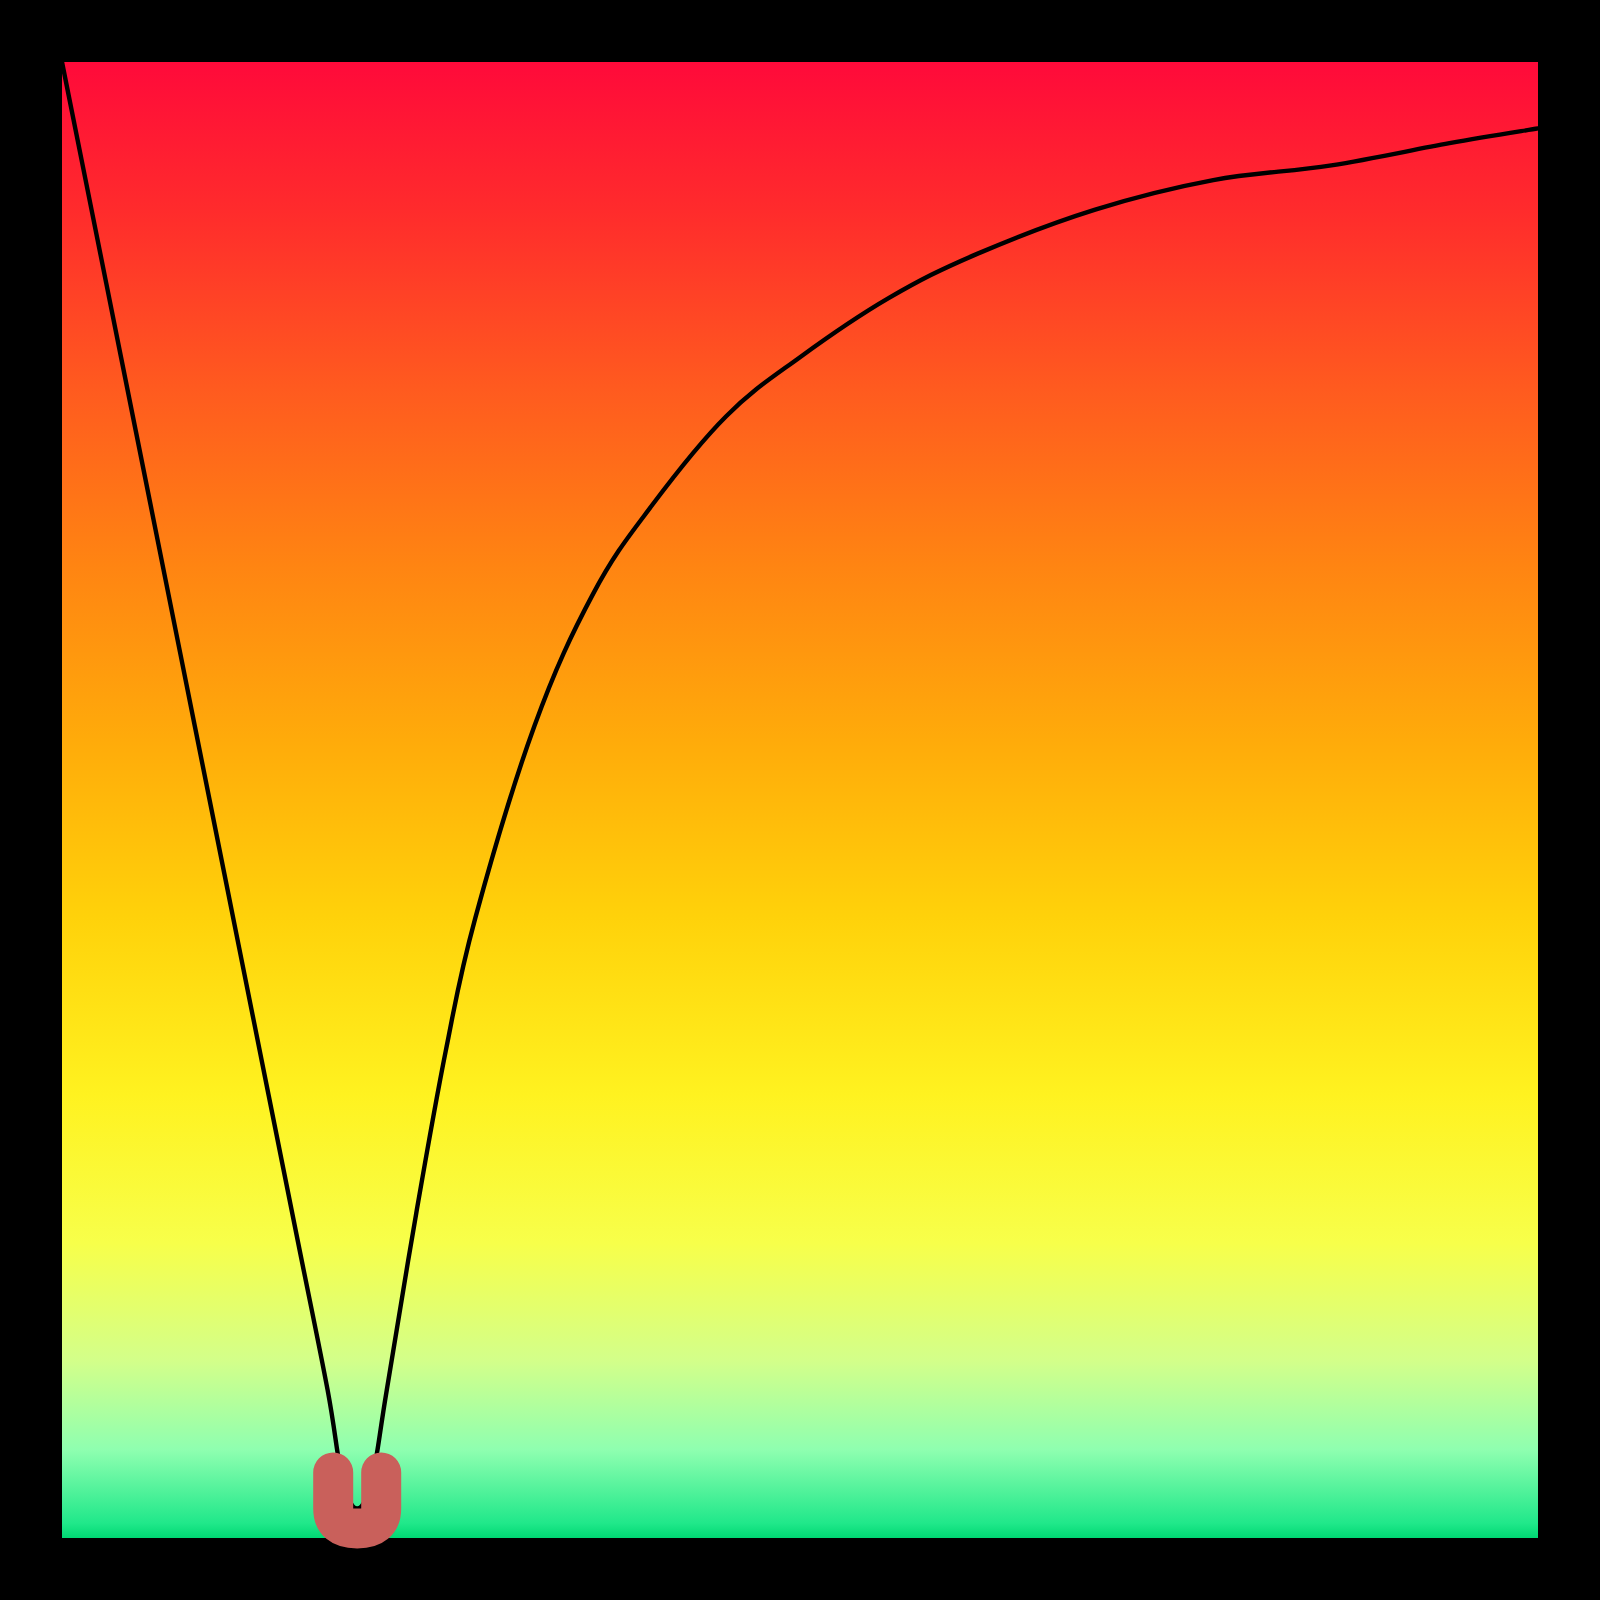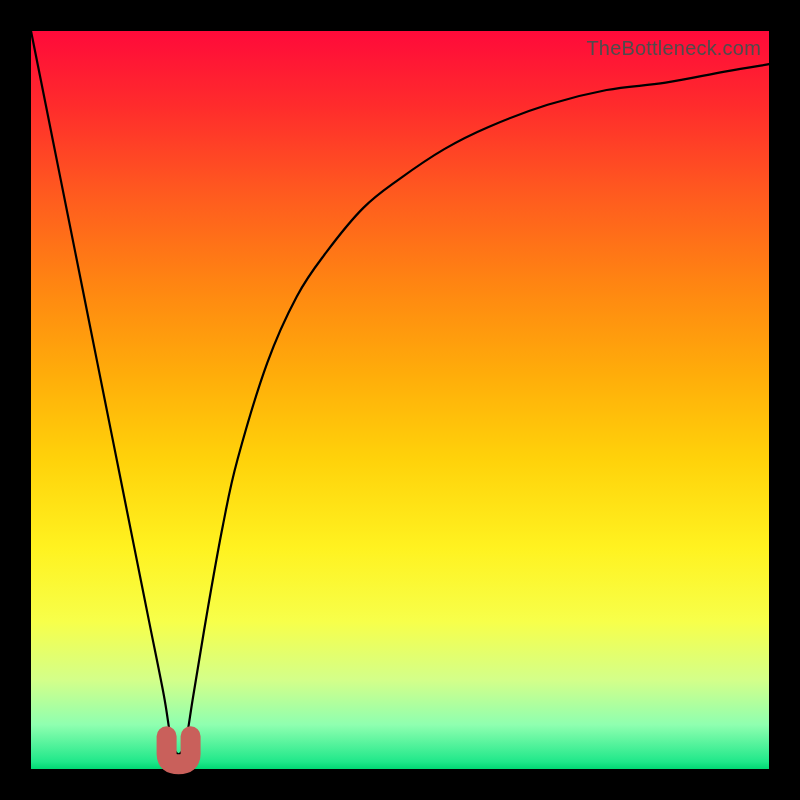--- a/index.html
+++ b/index.html
@@ -66,21 +66,20 @@
     stroke-linecap: round;
     stroke-linejoin: round;
   }
 </style>
 </head>
 <body>
 
 <div class="frame">
   <div class="plot">
 
-    <div class="attribution">TheBottleneck.com</div>
 
     <svg class="curve" viewBox="0 0 738 738" preserveAspectRatio="none">
       <path id="curvePath" class="curve-path" d="M 0 0 C 2.6568 13.283999999999992 9.4464 47.23199999999996 14.76 73.79999999999995 C 20.0736 100.36799999999995 24.2064 121.03200000000002 29.52 147.60000000000002 C 34.8336 174.16800000000003 38.9664 194.832 44.28 221.39999999999998 C 49.5936 247.96799999999996 53.7264 268.632 59.04 295.2 C 64.3536 321.768 68.4864 342.432 73.8 369 C 79.11359999999999 395.568 83.2464 416.232 88.56 442.8 C 93.87360000000001 469.368 98.00640000000001 490.03200000000004 103.32000000000001 516.6 C 108.6336 543.168 112.7664 563.832 118.08 590.4 C 123.39359999999999 616.968 128.8548 642.9456 132.84 664.2 C 136.8252 685.4544000000001 137.5632 697.8528 140.22 708.48 C 142.8768 719.1072 144.9432 723.24 147.6 723.24 C 150.2568 723.24 152.32319999999999 719.1072 154.98 708.48 C 157.6368 697.8528 158.37480000000002 688.1112 162.36 664.2 C 166.3452 640.2888 171.8064 606.1932 177.12 575.64 C 182.4336 545.0867999999999 186.5664 521.028 191.88 494.46 C 197.1936 467.892 198.6696 457.26480000000004 206.64000000000001 428.04 C 214.61040000000003 398.8152 225.5328 361.3248 236.16 332.09999999999997 C 246.78719999999998 302.87519999999995 255.05280000000002 285.606 265.68 265.68 C 276.3072 245.75400000000002 283.2444 237.34079999999997 295.2 221.39999999999998 C 307.1556 205.45919999999998 318.81600000000003 190.404 332.1 177.12 C 345.384 163.836 354.3876 158.2272 369 147.60000000000002 C 383.6124 136.97280000000003 397.3392 127.37880000000004 413.28000000000003 118.08000000000004 C 429.22080000000005 108.78120000000004 438.9624 103.91040000000007 457.56 95.94000000000005 C 476.1576 87.96960000000004 495.34560000000005 80.44199999999996 516.6 73.79999999999995 C 537.8544 67.15799999999994 554.3856 63.02519999999996 575.64 59.039999999999964 C 596.8944 55.054799999999965 613.4255999999999 54.98099999999996 634.68 51.65999999999997 C 655.9344 48.33899999999998 675.1223999999999 43.91100000000002 693.7199999999999 40.59000000000003 C 712.3176 37.26900000000004 730.0296 34.53840000000004 738 33.210000000000036"></path>
       <path id="nubPath" class="nub" d="M 135.6 705.24 L 135.6 723.24 Q 135.6 733.24 147.6 733.24 Q 159.6 733.24 159.6 723.24 L 159.6 705.24"></path>
     </svg>
 
   </div>
 </div>
 
 </body></html>

